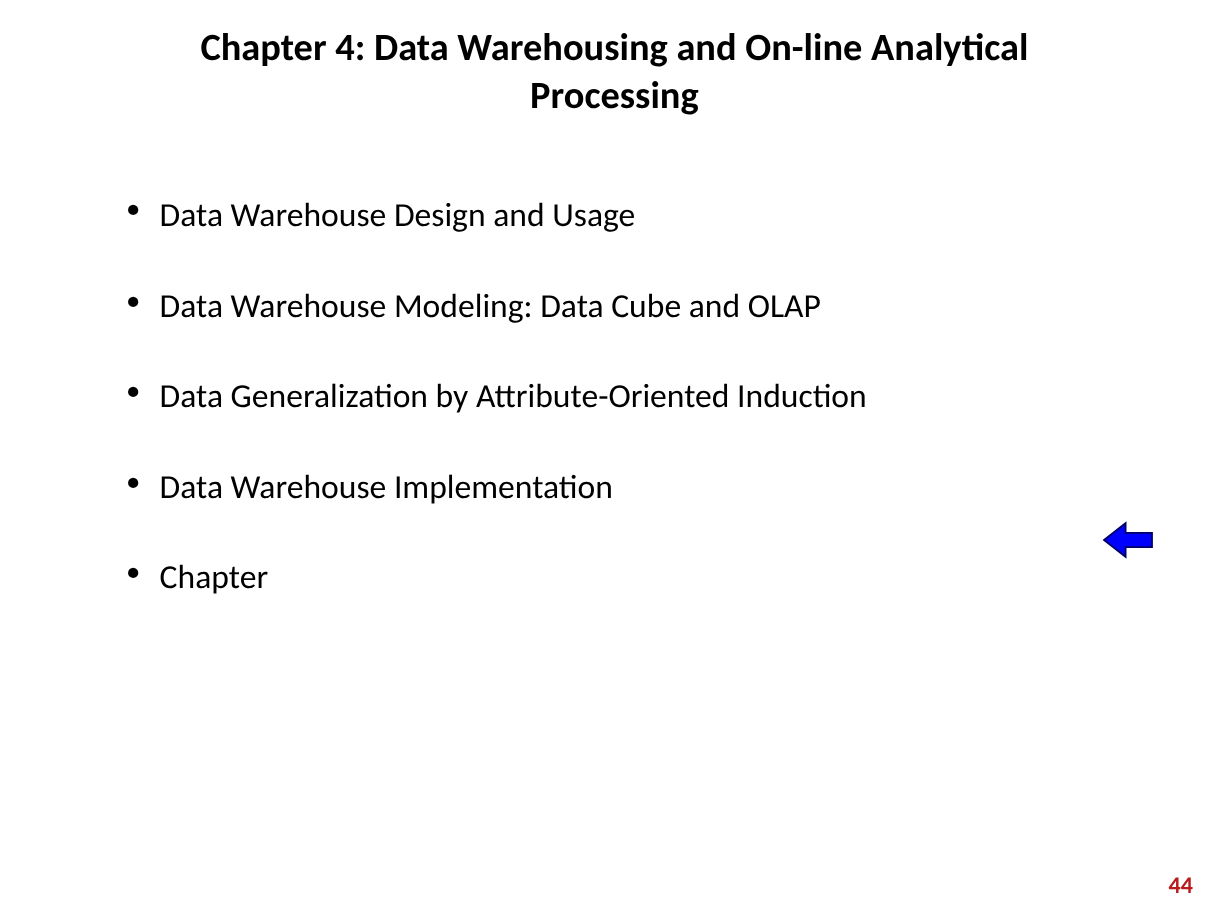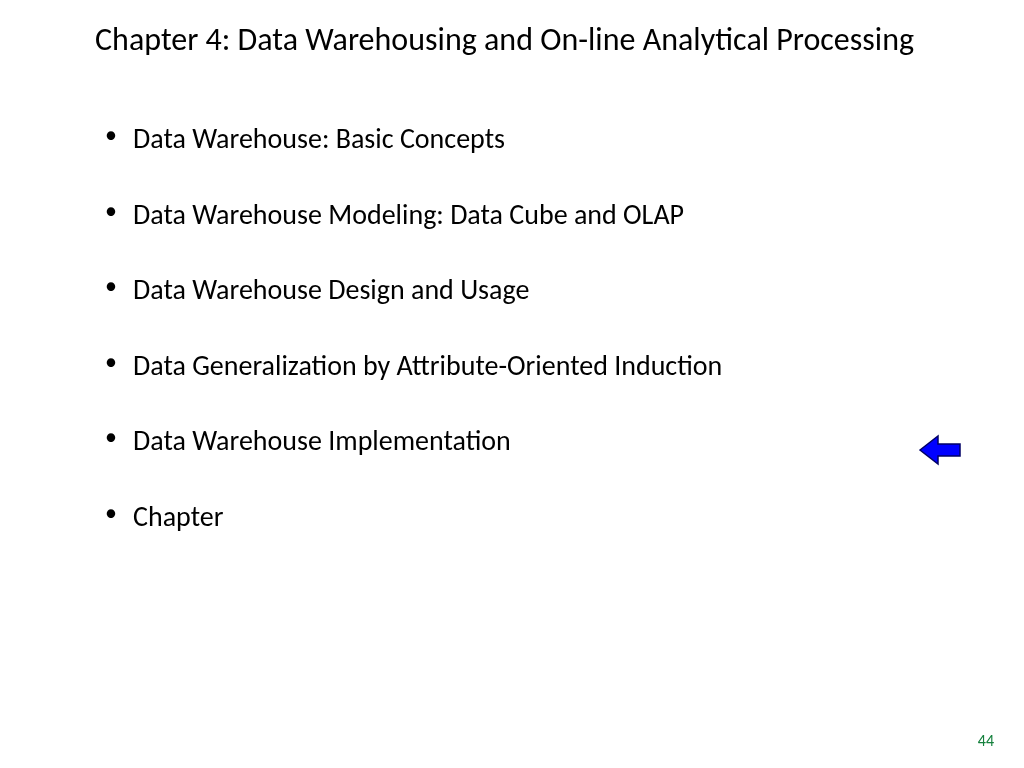--- a/index.html
+++ b/index.html
@@ -15,23 +15,23 @@
       position: relative;
       overflow: hidden;
     }
     .slide {
       width: 100%;
       height: 100%;
       padding: 20px 85px 0 85px;
     }
     .title {
       font-size: 32px;
-      font-weight: 400;
+      font-weight: 700;
       color: #000000;
-      text-align: left;
+      text-align: center;
       line-height: 1.25;
       margin-bottom: 55px;
       padding: 0 10px;
     }
     .bullet-list {
       list-style: none;
       padding-left: 20px;
     }
     .bullet-list li {
       font-size: 28px;
@@ -51,33 +51,33 @@
     }
     .arrow-icon {
       position: absolute;
       right: 60px;
       top: 432px;
     }
     .page-number {
       position: absolute;
       bottom: 18px;
       right: 30px;
-      font-size: 16px;
-      color: #15803d;
+      font-size: 20px;
+      color: #b91c1c;
+      font-weight: bold;
     }
   </style>
 </head>
 <body>
 
 <div class="slide">
   <h1 class="title">Chapter 4: Data Warehousing and On-line Analytical Processing</h1>
   <ul class="bullet-list">
-    <li>Data Warehouse: Basic Concepts</li>
+    <li>Data Warehouse Design and Usage</li>
     <li>Data Warehouse Modeling: Data Cube and OLAP</li>
-    <li>Data Warehouse Design and Usage</li>
     <li>Data Generalization by Attribute-Oriented Induction</li>
     <li>Data Warehouse Implementation</li>
     <li>Chapter</li>
   </ul>
 </div>
 
 <div class="arrow-icon">
   <svg width="46" height="36" viewBox="0 0 46 36">
     <path d="M 2 18 L 20 4 L 20 12 L 42 12 L 42 24 L 20 24 L 20 32 Z" fill="#0000ff" stroke="#000066" stroke-width="1.5"></path>
   </svg>

